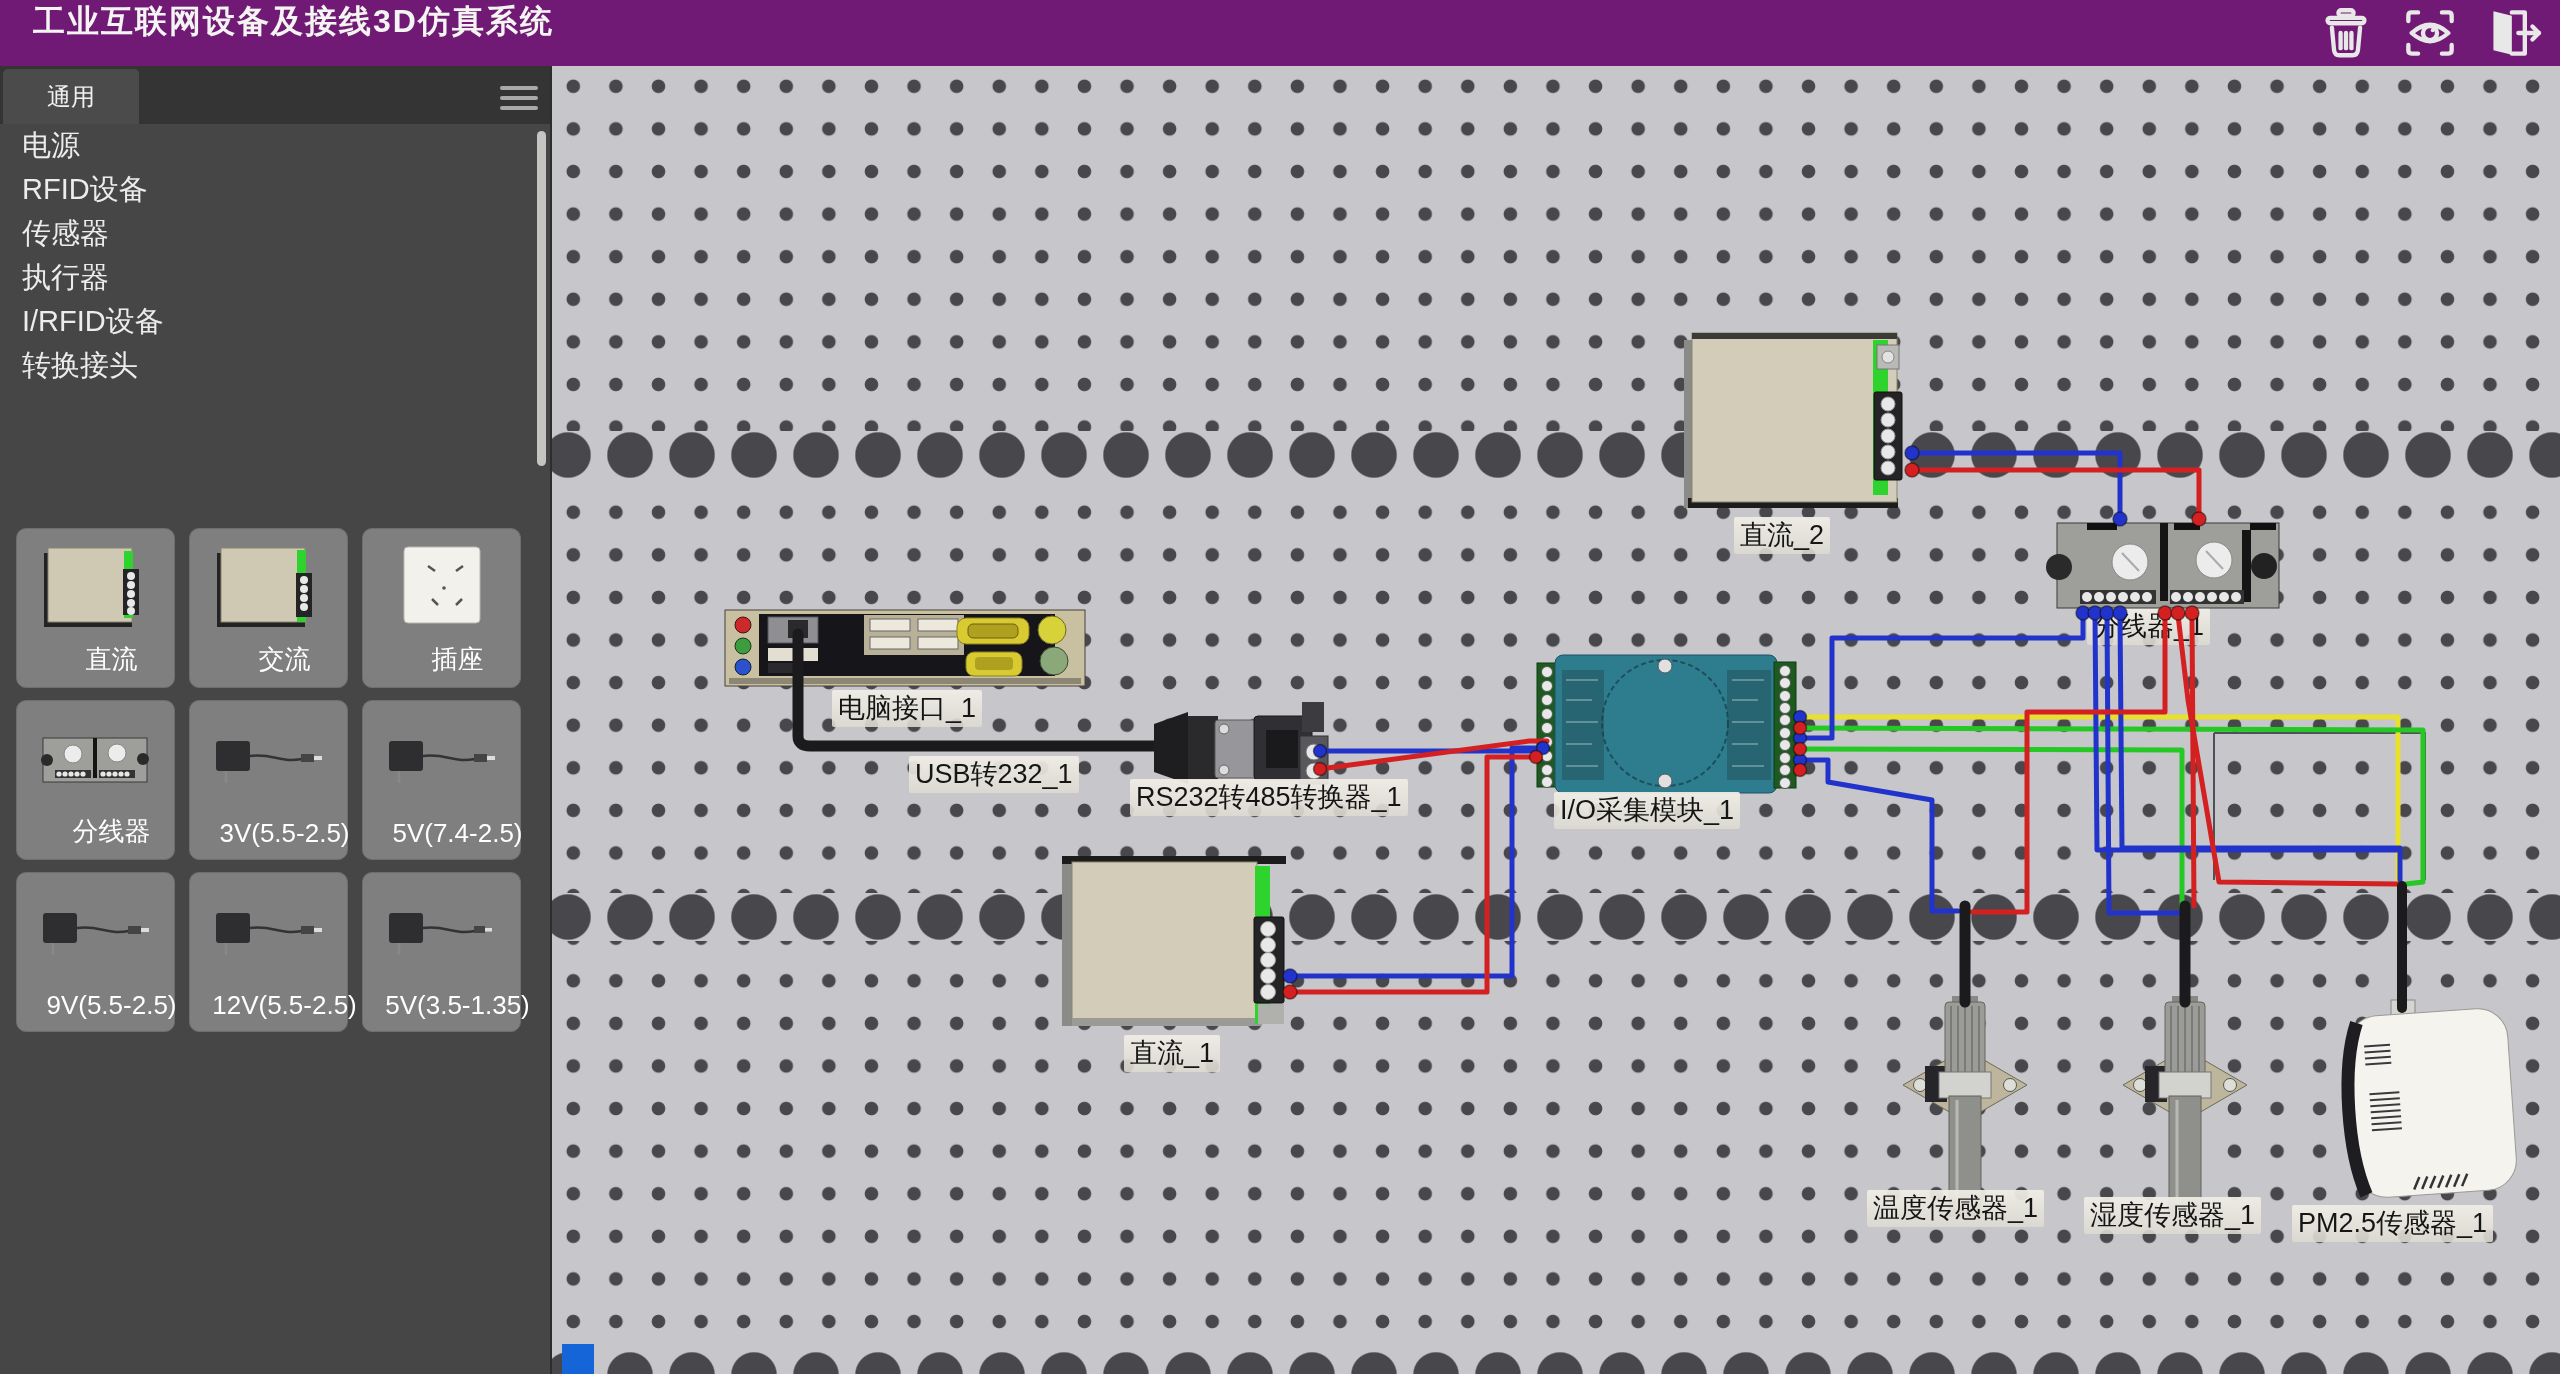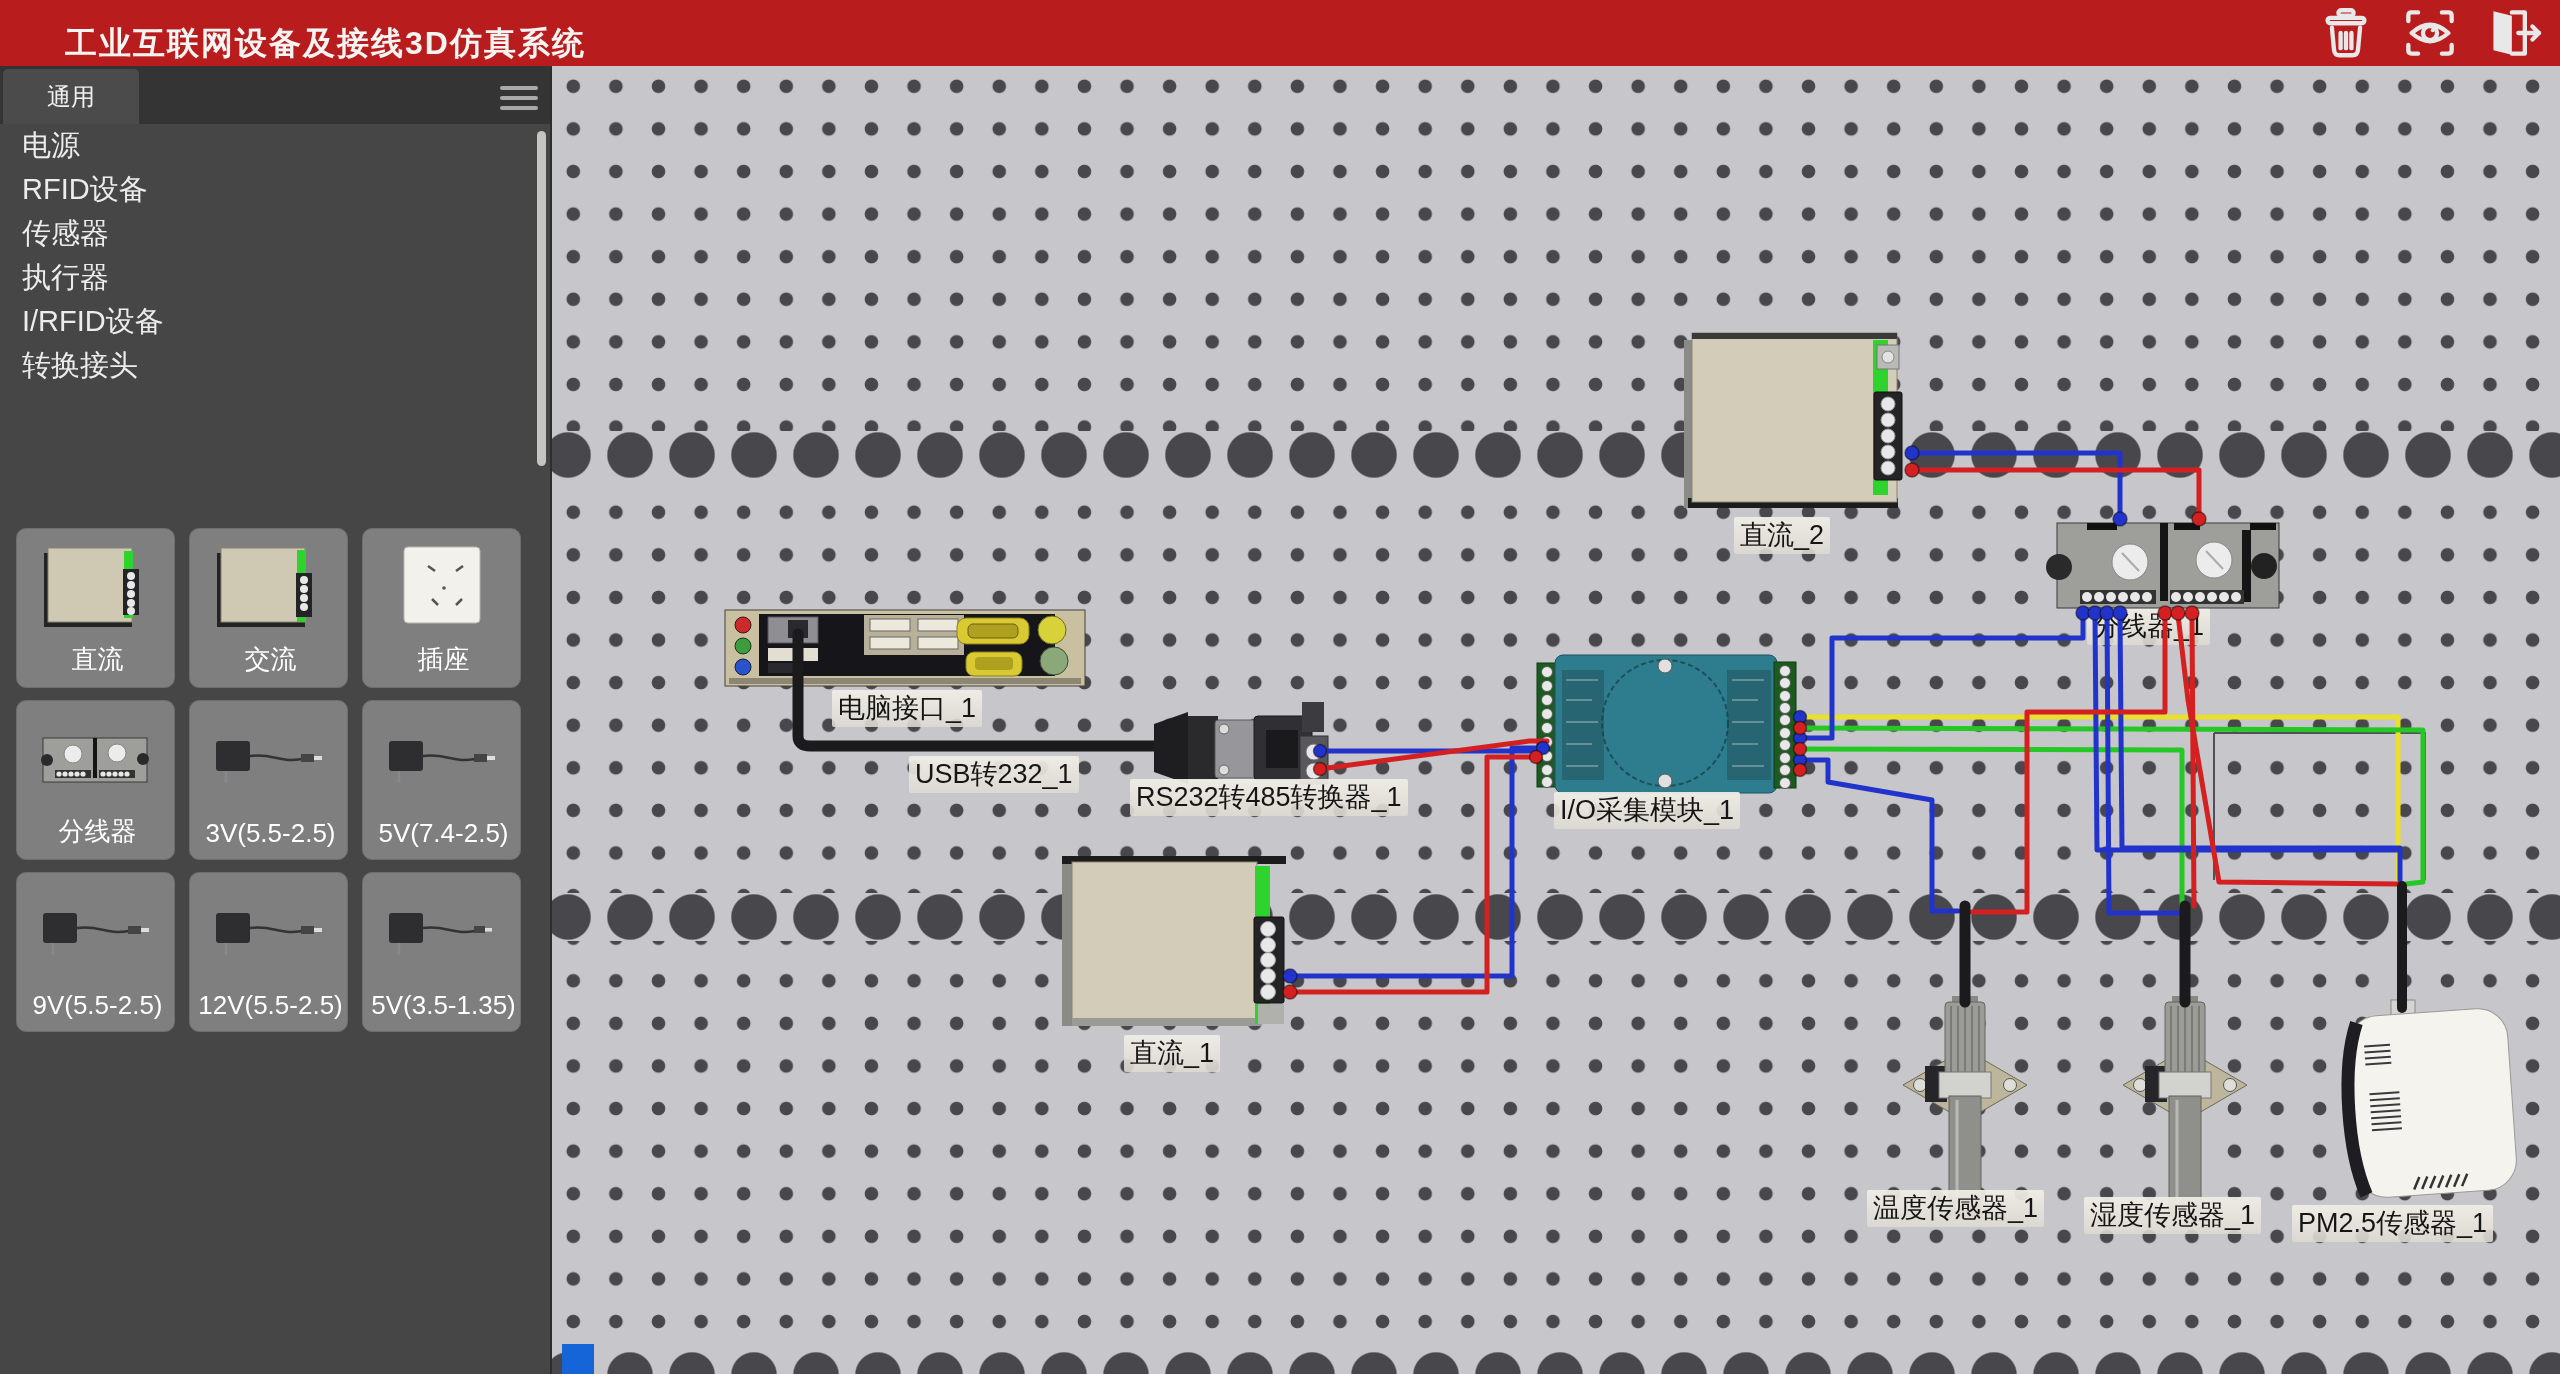--- a/index.html
+++ b/index.html
@@ -1,21 +1,21 @@
 <!DOCTYPE html>
 <html><head>
 <meta charset="utf-8">
 <style>
   * { margin:0; padding:0; box-sizing:border-box; }
   html,body { width:2560px; height:1374px; overflow:hidden; background:#464646;
               font-family:"Liberation Sans","DejaVu Sans",sans-serif; }
 
   
   .topbar { position:absolute; left:0; top:0; width:2560px; height:66px;
-            background:#b91c1c; display:flex; align-items:flex-end; z-index:30;padding-left:32px; }
+            background:#701a75; display:flex; align-items:flex-start; z-index:30; }
   .topbar .title { color:#f4f4f2; font-size:32px; font-weight:bold;
                    margin-left:33px; letter-spacing:2px; }
   .topbar .tools { position:absolute; right:16px; top:0; height:66px;
                    display:flex; align-items:center; gap:24px; }
   .toolbtn { width:60px; height:54px; display:flex; align-items:center;
              justify-content:center; cursor:pointer; background:none; border:none; }
 
   
   .sidebar { position:absolute; left:0; top:66px; width:550px; height:1308px;
              background:#464646; z-index:20; }
@@ -32,21 +32,21 @@
   .menu-item { height:44px; padding-left:22px; color:#ececec;
                font-size:29px; display:flex; align-items:center; cursor:pointer; }
   .scrollthumb { position:absolute; left:537px; top:65px; width:9px; height:335px;
                  background:#c4c4c2; border-radius:5px; }
 
   .cards { position:absolute; left:0; top:462px; width:550px; }
   .card { position:absolute; width:159px; height:160px; background:#7f7f7f;
           border:1px solid #6e6e6e; border-radius:10px; cursor:pointer; }
   .card .thumb { position:absolute; left:0; top:6px; width:157px; height:106px;
                  display:flex; align-items:center; justify-content:center; }
-  .card .clabel { position:absolute; left:2px; bottom:10px; width:157px; text-align:center;
+  .card .clabel { position:absolute; left:16px; bottom:10px; width:157px; text-align:center;
                   color:#ffffff; font-size:26px; white-space:nowrap; }
 
   
   .canvas { position:absolute; left:550px; top:66px; width:2010px; height:1308px;
             background-color:#c6c6cb; border-left:2px solid #2d2d2d;
             background-image:radial-gradient(circle, #48484c 6.3px, rgba(0,0,0,0) 7.2px);
             background-size:42.6px 42.6px; background-position:0px -1px; z-index:1; }
   .band { position:absolute; left:0; right:0; height:48px; background-color:#c6c6cb;
           background-image:radial-gradient(circle at 24px 24px, #48484c 22px, rgba(0,0,0,0) 23.5px);
           background-size:62px 48px; background-position:-8px 0; }

